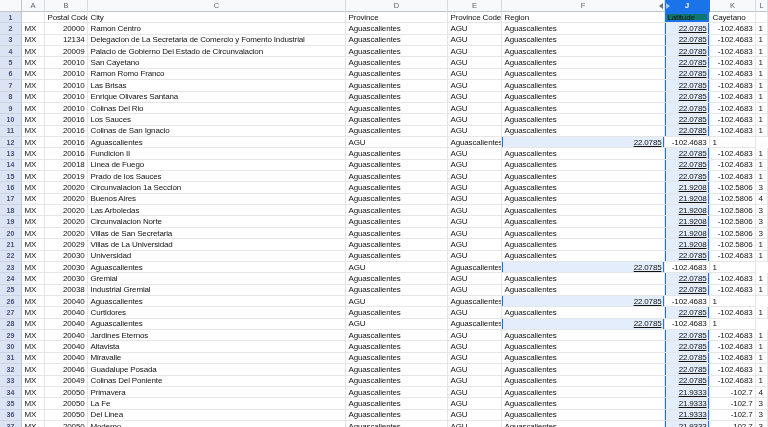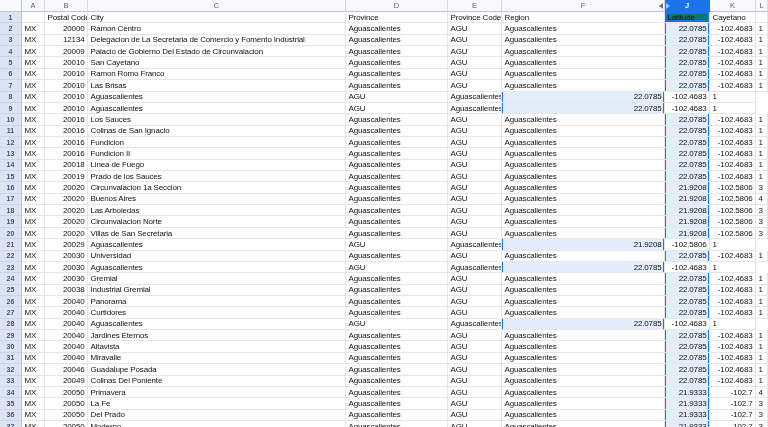--- a/index.html
+++ b/index.html
@@ -38,20 +38,21 @@
     font-size:8px;color:#131313;letter-spacing:-0.15px;
     display:flex;align-items:center;justify-content:flex-start;
     padding:0 2.5px;white-space:nowrap;overflow:hidden;
     border-right:1px solid #e4e6e8;border-bottom:1px solid #e4e6e8;
     box-sizing:border-box;background:#fff;
   }
   .num{justify-content:flex-end;}
   .selcell{
     background:#e4edfb;
     box-shadow:inset 1px 0 0 #1a73e8,inset -1px 0 0 #1a73e8;
+    text-decoration:underline;
   }
   .activecell{
     background:#0f766e;
     box-shadow:inset 0 0 0 2px #1a73e8;
   }
 </style>
 </head>
 <body>
 
 <div class="sheet">
@@ -171,31 +172,33 @@
         <div class="cell">AGU</div>
         <div class="cell">Aguascalientes</div>
         <div class="cell num selcell">22.0785</div>
         <div class="cell num">-102.4683</div>
         <div class="cell">1</div>
       </div>
       <div class="gridrow r">
         <div class="rh">8</div>
         <div class="cell">MX</div>
         <div class="cell num">20010</div>
+        <div class="cell">Enrique Olivares Santana</div>
         <div class="cell">Aguascalientes</div>
         <div class="cell">AGU</div>
         <div class="cell">Aguascalientes</div>
         <div class="cell num selcell">22.0785</div>
         <div class="cell num">-102.4683</div>
         <div class="cell">1</div>
       </div>
       <div class="gridrow r">
         <div class="rh">9</div>
         <div class="cell">MX</div>
         <div class="cell num">20010</div>
+        <div class="cell">Colinas Del Rio</div>
         <div class="cell">Aguascalientes</div>
         <div class="cell">AGU</div>
         <div class="cell">Aguascalientes</div>
         <div class="cell num selcell">22.0785</div>
         <div class="cell num">-102.4683</div>
         <div class="cell">1</div>
       </div>
       <div class="gridrow r">
         <div class="rh">10</div>
         <div class="cell">MX</div>
@@ -217,21 +220,20 @@
         <div class="cell">AGU</div>
         <div class="cell">Aguascalientes</div>
         <div class="cell num selcell">22.0785</div>
         <div class="cell num">-102.4683</div>
         <div class="cell">1</div>
       </div>
       <div class="gridrow r">
         <div class="rh">12</div>
         <div class="cell">MX</div>
         <div class="cell num">20016</div>
-        <div class="cell">Fundicion</div>
         <div class="cell">Aguascalientes</div>
         <div class="cell">AGU</div>
         <div class="cell">Aguascalientes</div>
         <div class="cell num selcell">22.0785</div>
         <div class="cell num">-102.4683</div>
         <div class="cell">1</div>
       </div>
       <div class="gridrow r">
         <div class="rh">13</div>
         <div class="cell">MX</div>
@@ -325,20 +327,21 @@
         <div class="cell">AGU</div>
         <div class="cell">Aguascalientes</div>
         <div class="cell num selcell">21.9208</div>
         <div class="cell num">-102.5806</div>
         <div class="cell">3</div>
       </div>
       <div class="gridrow r">
         <div class="rh">21</div>
         <div class="cell">MX</div>
         <div class="cell num">20029</div>
+        <div class="cell">Villas de La Universidad</div>
         <div class="cell">Aguascalientes</div>
         <div class="cell">AGU</div>
         <div class="cell">Aguascalientes</div>
         <div class="cell num selcell">21.9208</div>
         <div class="cell num">-102.5806</div>
         <div class="cell">1</div>
       </div>
       <div class="gridrow r">
         <div class="rh">22</div>
         <div class="cell">MX</div>
@@ -383,21 +386,20 @@
         <div class="cell">AGU</div>
         <div class="cell">Aguascalientes</div>
         <div class="cell num selcell">22.0785</div>
         <div class="cell num">-102.4683</div>
         <div class="cell">1</div>
       </div>
       <div class="gridrow r">
         <div class="rh">26</div>
         <div class="cell">MX</div>
         <div class="cell num">20040</div>
-        <div class="cell">Panorama</div>
         <div class="cell">Aguascalientes</div>
         <div class="cell">AGU</div>
         <div class="cell">Aguascalientes</div>
         <div class="cell num selcell">22.0785</div>
         <div class="cell num">-102.4683</div>
         <div class="cell">1</div>
       </div>
       <div class="gridrow r">
         <div class="rh">27</div>
         <div class="cell">MX</div>
@@ -502,21 +504,21 @@
         <div class="cell">AGU</div>
         <div class="cell">Aguascalientes</div>
         <div class="cell num selcell">21.9333</div>
         <div class="cell num">-102.7</div>
         <div class="cell">3</div>
       </div>
       <div class="gridrow r">
         <div class="rh">36</div>
         <div class="cell">MX</div>
         <div class="cell num">20050</div>
-        <div class="cell">Del Prado</div>
+        <div class="cell">Del Linea</div>
         <div class="cell">Aguascalientes</div>
         <div class="cell">AGU</div>
         <div class="cell">Aguascalientes</div>
         <div class="cell num selcell">21.9333</div>
         <div class="cell num">-102.7</div>
         <div class="cell">3</div>
       </div>
       <div class="gridrow r">
         <div class="rh">37</div>
         <div class="cell">MX</div>

